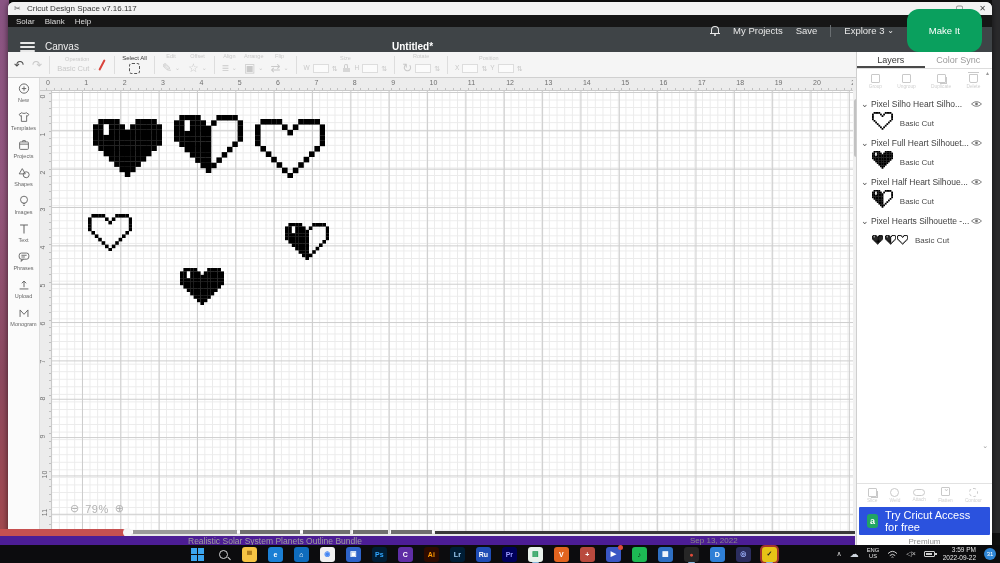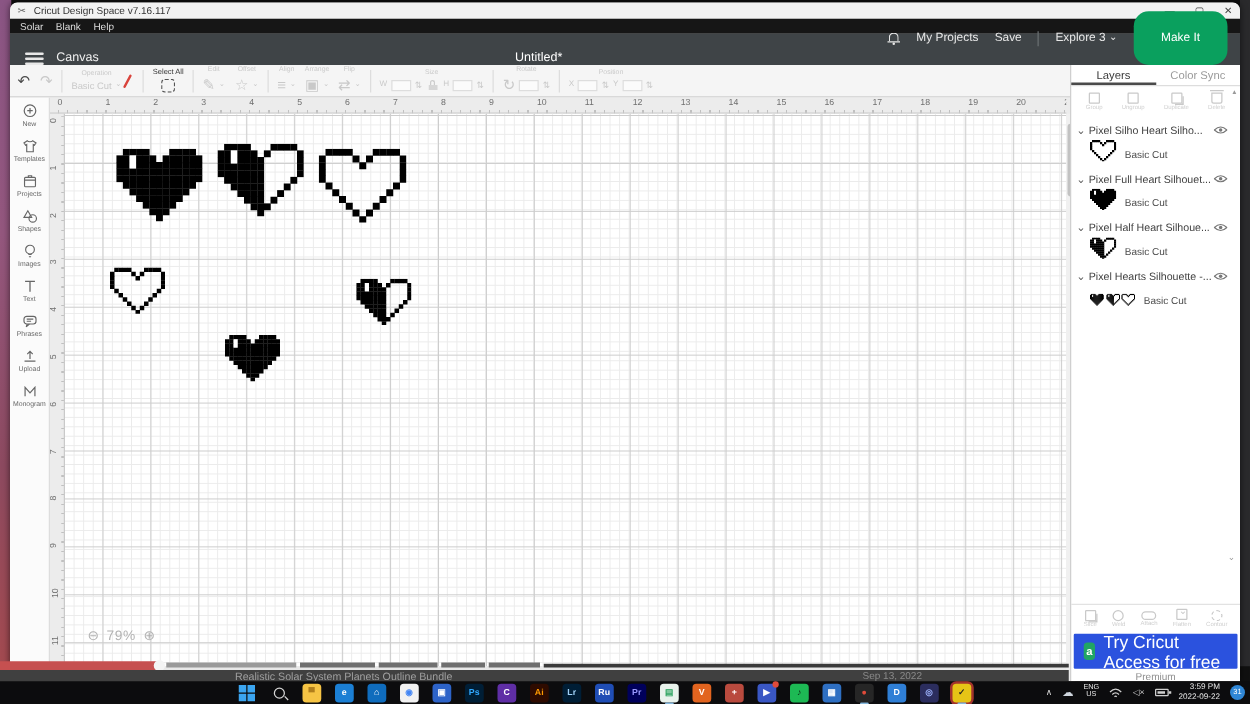--- a/index.html
+++ b/index.html
@@ -18,21 +18,21 @@
   .winctl{margin-left:auto;display:flex;gap:16px;color:#444;font-size:8px;}
   .winctl span{cursor:default;line-height:12px;}
   
   .menubar{left:0;top:13px;right:0;height:12px;background:#161616;display:flex;align-items:center;gap:10px;padding:0 8px;}
   .menubar span{color:#ddd;font-size:8px;}
   
   .appheader{left:0;top:25px;right:0;height:25px;background:#3f4447;display:flex;align-items:flex-end;color:#e8e8e8;}
   .burger{width:15px;height:10px;margin:0 10px 0 12px;display:flex;flex-direction:column;justify-content:space-between;}
   .burger i{display:block;height:2px;background:#e8e8e8;border-radius:1px;}
   .hname{font-size:10px;color:#f0f0f0;}
-  .doctitle{position:absolute;left:404px;font-size:10px;color:#fff;}
+  .doctitle{position:absolute;left:384px;font-size:10px;color:#fff;font-weight:bold;}
   .hright{margin-left:auto;display:flex;align-items:center;gap:13px;padding-right:10px;font-size:9.5px;}
   .bell{width:10px;height:10px;position:relative;}
   .bell i{position:absolute;left:1px;top:0;width:8px;height:7px;border:1px solid #e8e8e8;border-bottom:none;border-radius:4px 4px 0 0;}
   .bell u{position:absolute;left:0;top:7px;width:10px;height:1px;background:#e8e8e8;}
   .bell b{position:absolute;left:4px;top:8px;width:2px;height:2px;background:#e8e8e8;border-radius:50%;}
   .hdiv{width:1px;height:12px;background:#6a6f72;}
   .makeit{background:#0aa05e;color:#fff;font-size:9.5px;padding:16px 22px;border-radius:12px;}
   .chev{font-size:8px;position:relative;top:-1px;}
   
   .toolbar{left:0;top:50px;right:132px;height:26px;background:#f5f5f5;border-bottom:1px solid #d0d0d0;display:flex;align-items:center;padding:0 6px;color:#c9c9c9;}
@@ -103,24 +103,24 @@
   .lyr-cut{font-size:8px;color:#4a4a4a;}
   .pscroll{position:absolute;right:0;top:17px;width:6px;bottom:0;}
   .pscroll span{position:absolute;top:0;left:0;font-size:6px;color:#999;}
   .blankrow{position:absolute;left:8px;top:403px;right:4px;height:26px;display:flex;align-items:center;gap:8px;}
   .swatch{width:26px;height:20px;background:#fff;border:1px solid #ccc;box-shadow:0 1px 2px rgba(0,0,0,.15);}
   .blanklbl{font-size:8px;color:#555;}
   .pmini{position:absolute;right:4px;top:390px;font-size:7px;color:#9a9a9a;}
   .bacts{position:absolute;left:0;top:431px;right:0;height:24px;display:flex;justify-content:space-around;align-items:center;border-top:1px solid #e2e2e2;padding:0 4px;}
   .banner{position:absolute;left:2px;top:455px;right:2px;height:28px;background:#2b52de;display:flex;align-items:center;gap:7px;padding:0 8px;border-radius:1px;}
   .alogo{width:14px;height:14px;background:#21a564;border-radius:3px;color:#fff;font-size:9px;font-weight:bold;text-align:center;line-height:14px;}
-  .bannertxt{color:#fff;font-size:14px;}
+  .bannertxt{color:#fff;font-size:11px;}
   .premium{position:absolute;left:0;top:485px;right:0;text-align:center;font-size:8px;color:#8f8f8f;}
   
-  .vtitlebar{left:0;top:536px;width:855px;height:10px;background:#404040;}
+  .vtitlebar{left:0;top:536px;width:855px;height:10px;background:#4c1d95;}
   .vtitle{position:absolute;left:188px;top:0;font-size:8.5px;color:#9f9f9f;line-height:10px;}
   .vdate{position:absolute;left:690px;top:0;font-size:8px;color:#8a8a8a;line-height:10px;}
   .vprog{left:0;top:529px;width:855px;height:7px;}
   .vprog .red{position:absolute;left:0;top:0;width:128px;height:7px;background:#c65050;}
   .vprog .handle{position:absolute;left:123px;top:-1px;width:9px;height:9px;background:#f4f4f4;border-radius:50%;}
   .vprog .g1{position:absolute;left:133px;top:1px;width:104px;height:4px;background:#9a9a9a;}
   .vprog .seg{position:absolute;top:1px;height:4px;background:#6f6f6f;}
   .vprog .rest{position:absolute;left:435px;top:2px;right:0;height:3px;background:#3a3a3a;}
   
   .taskbar{left:0;top:545px;width:1000px;height:18px;background:#0c0c0e;display:flex;align-items:center;}

